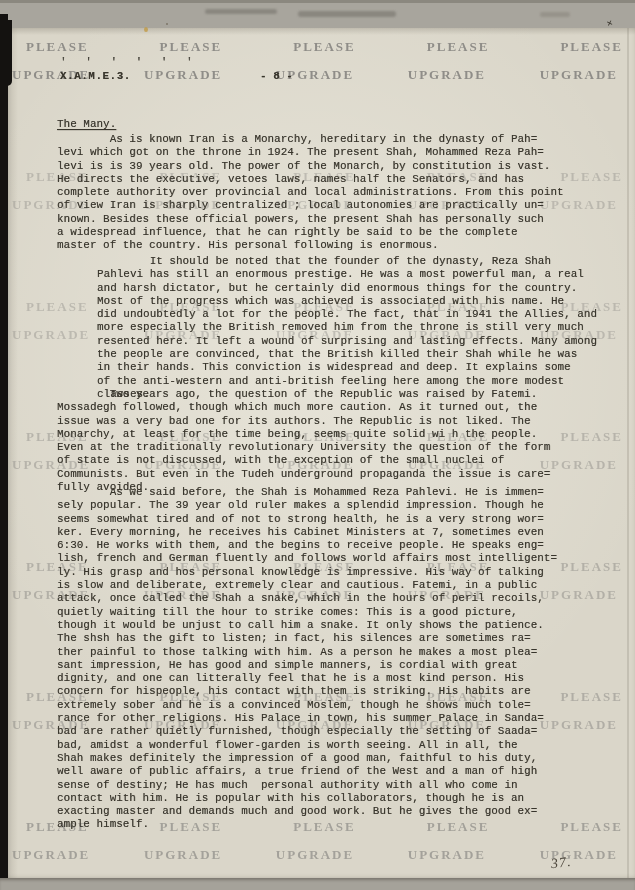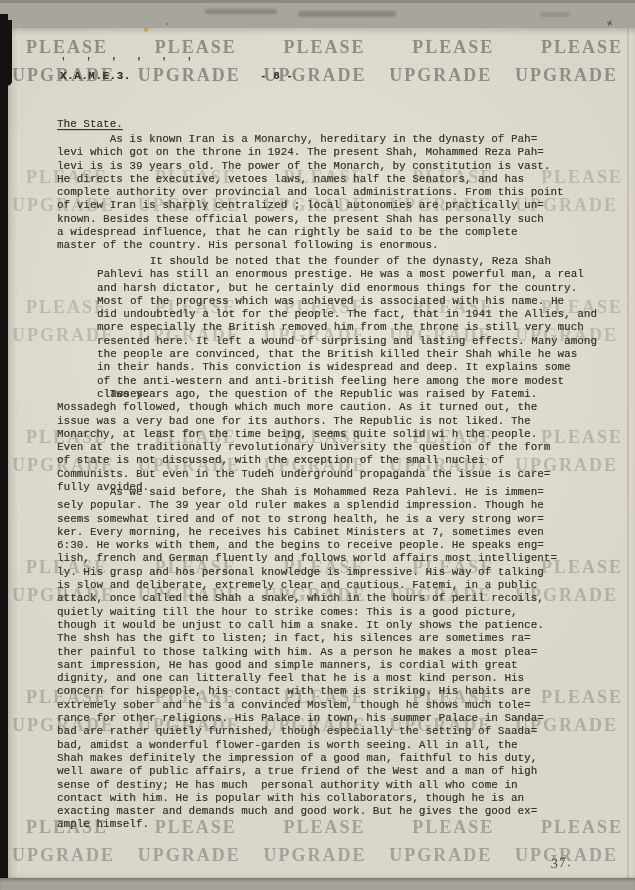--- a/index.html
+++ b/index.html
@@ -32,21 +32,21 @@
   }
   .right-seam{position:absolute;left:627px;top:28px;width:2px;height:852px;background:rgba(120,114,102,0.22);}
   .speck{position:absolute;left:144px;top:27px;width:4px;height:5px;border-radius:50%;background:#c09a45;opacity:.8;}
   .speck2{position:absolute;left:166px;top:23px;width:2px;height:2px;border-radius:50%;background:#7c7668;}
 
   
   .wm-layer{position:absolute;left:0;top:0;width:635px;height:890px;pointer-events:none;}
   .wm-row{
     position:absolute;display:flex;justify-content:space-between;
     font-family:"Liberation Serif","DejaVu Serif",serif;font-weight:bold;
-    font-size:18px;line-height:22px;letter-spacing:2px;color:#8f8d88;
+    font-size:13px;line-height:22px;letter-spacing:2px;color:#8f8d88;
   }
   .wm-row.please{left:26px;right:12px;}
   .wm-row.upgrade{left:12px;right:17px;}
 
   
   .typed{
     position:absolute;white-space:pre;color:#38352c;
     font-family:"Liberation Mono","DejaVu Sans Mono",monospace;
     font-size:10.8px;line-height:13.3px;letter-spacing:0.1px;
     text-shadow:0.3px 0.3px 0.6px rgba(56,53,44,0.55);
@@ -188,21 +188,21 @@
         <span>UPGRADE</span>
         <span>UPGRADE</span>
         <span>UPGRADE</span>
       </div>
     </div>
 
   <div class="typed ticks">' ' ' ' ' '</div>
   <div class="typed ref">X.A.M.E.3.</div>
   <div class="typed pagenum">- 8 -</div>
 
-  <div class="typed heading">The State.</div>
+  <div class="typed heading">The Many.</div>
   <div class="typed para p1">        As is known Iran is a Monarchy, hereditary in the dynasty of Pah=
 levi which got on the throne in 1924. The present Shah, Mohammed Reza Pah=
 levi is is 39 years old. The power of the Monarch, by constitution is vast.
 He directs the executive, vetoes laws, names half the Senators, and has
 complete authority over provincial and local administrations. From this point
 of view Iran is sharply centralized ; local autonomies are practically un=
 known. Besides these official powers, the present Shah has personally such
 a widespread influence, that he can rightly be said to be the complete
 master of the country. His personal following is enormous.</div>
   <div class="typed para p2">        It should be noted that the founder of the dynasty, Reza Shah

